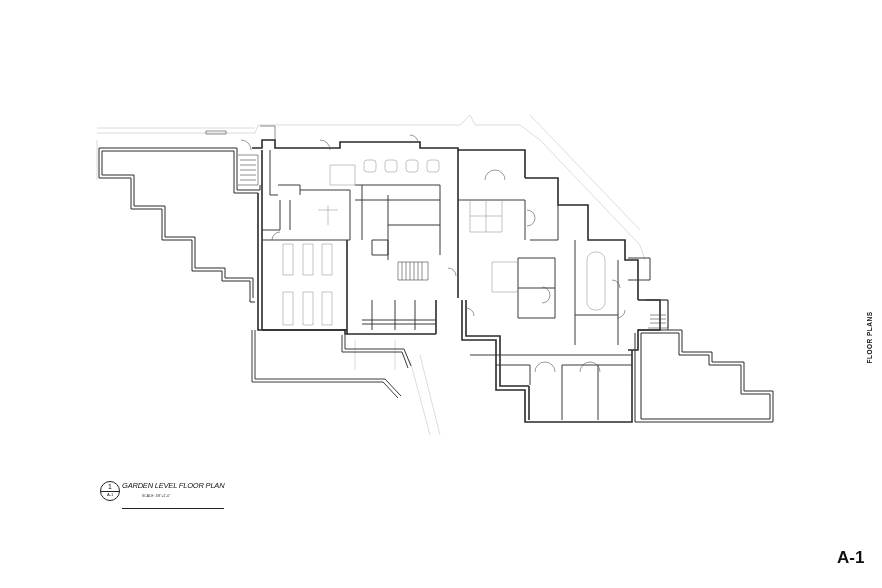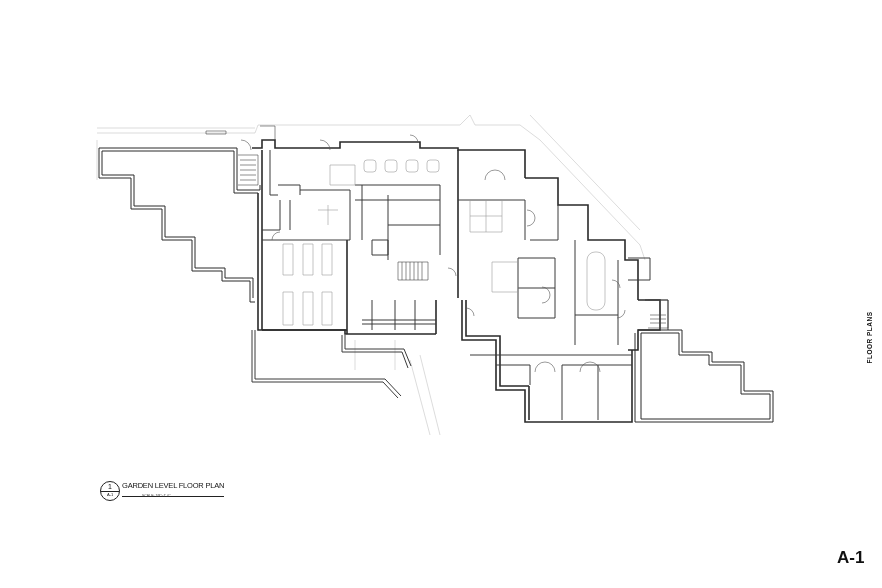--- a/index.html
+++ b/index.html
@@ -3,21 +3,21 @@
 <meta charset="utf-8">
 <style>
   html,body{margin:0;padding:0;background:#fff;}
   body{width:882px;height:588px;position:relative;overflow:hidden;font-family:"Liberation Sans",sans-serif;}
   #plan{position:absolute;left:0;top:0;width:882px;height:588px;}
   .title-block{position:absolute;left:100px;top:481px;width:200px;height:30px;}
   .detail-bubble{position:absolute;left:0;top:0;width:18px;height:18px;border:1px solid #222;border-radius:50%;}
   .detail-bubble .divider{position:absolute;left:0;right:0;top:9px;border-top:1px solid #222;}
   .detail-num{position:absolute;left:0;top:0;width:18px;text-align:center;font-size:7px;line-height:9px;color:#111;}
   .detail-sheet{position:absolute;left:0;top:9px;width:18px;text-align:center;font-size:4px;line-height:8px;color:#111;}
-  .plan-title{position:absolute;left:22px;top:0;font-size:7.5px;letter-spacing:-0.2px;color:#111;border-bottom:1px solid #222;padding-bottom:6px;white-space:nowrap;font-family:"Liberation Sans Narrow","Liberation Sans",sans-serif;}
+  .plan-title{position:absolute;left:22px;top:0;font-size:7.5px;letter-spacing:-0.2px;color:#111;border-bottom:1px solid #222;padding-bottom:18px;white-space:nowrap;font-family:"Liberation Sans Narrow","Liberation Sans",sans-serif;font-style:italic;}
   .plan-scale{position:absolute;left:42px;top:13px;font-size:3.5px;color:#333;white-space:nowrap;}
   .sheet-category{position:absolute;left:839px;top:334px;transform:rotate(-90deg);transform-origin:center;font-size:6.5px;font-weight:bold;letter-spacing:0.5px;color:#111;white-space:nowrap;width:60px;text-align:center;}
   .sheet-number{position:absolute;left:837px;top:548px;font-size:17px;font-weight:bold;color:#111;}
 </style>
 </head>
 <body>
 
 <svg id="plan" viewBox="0 0 882 588" xmlns="http://www.w3.org/2000/svg">
   <g fill="none" stroke-linejoin="miter">
 

